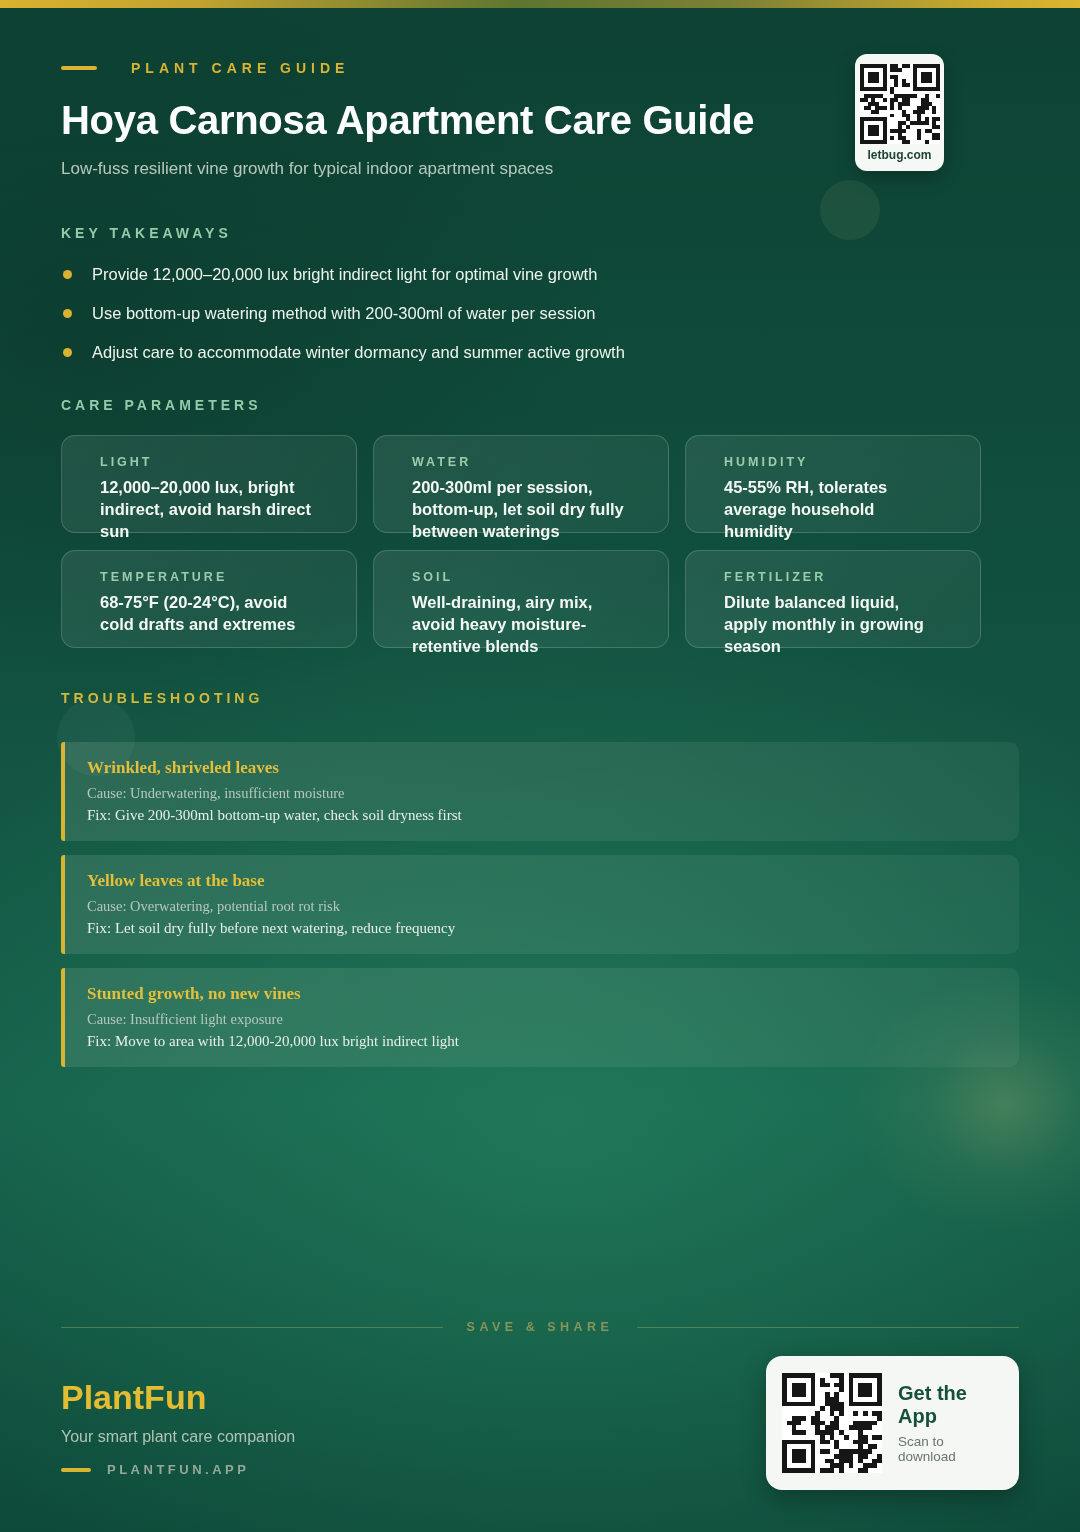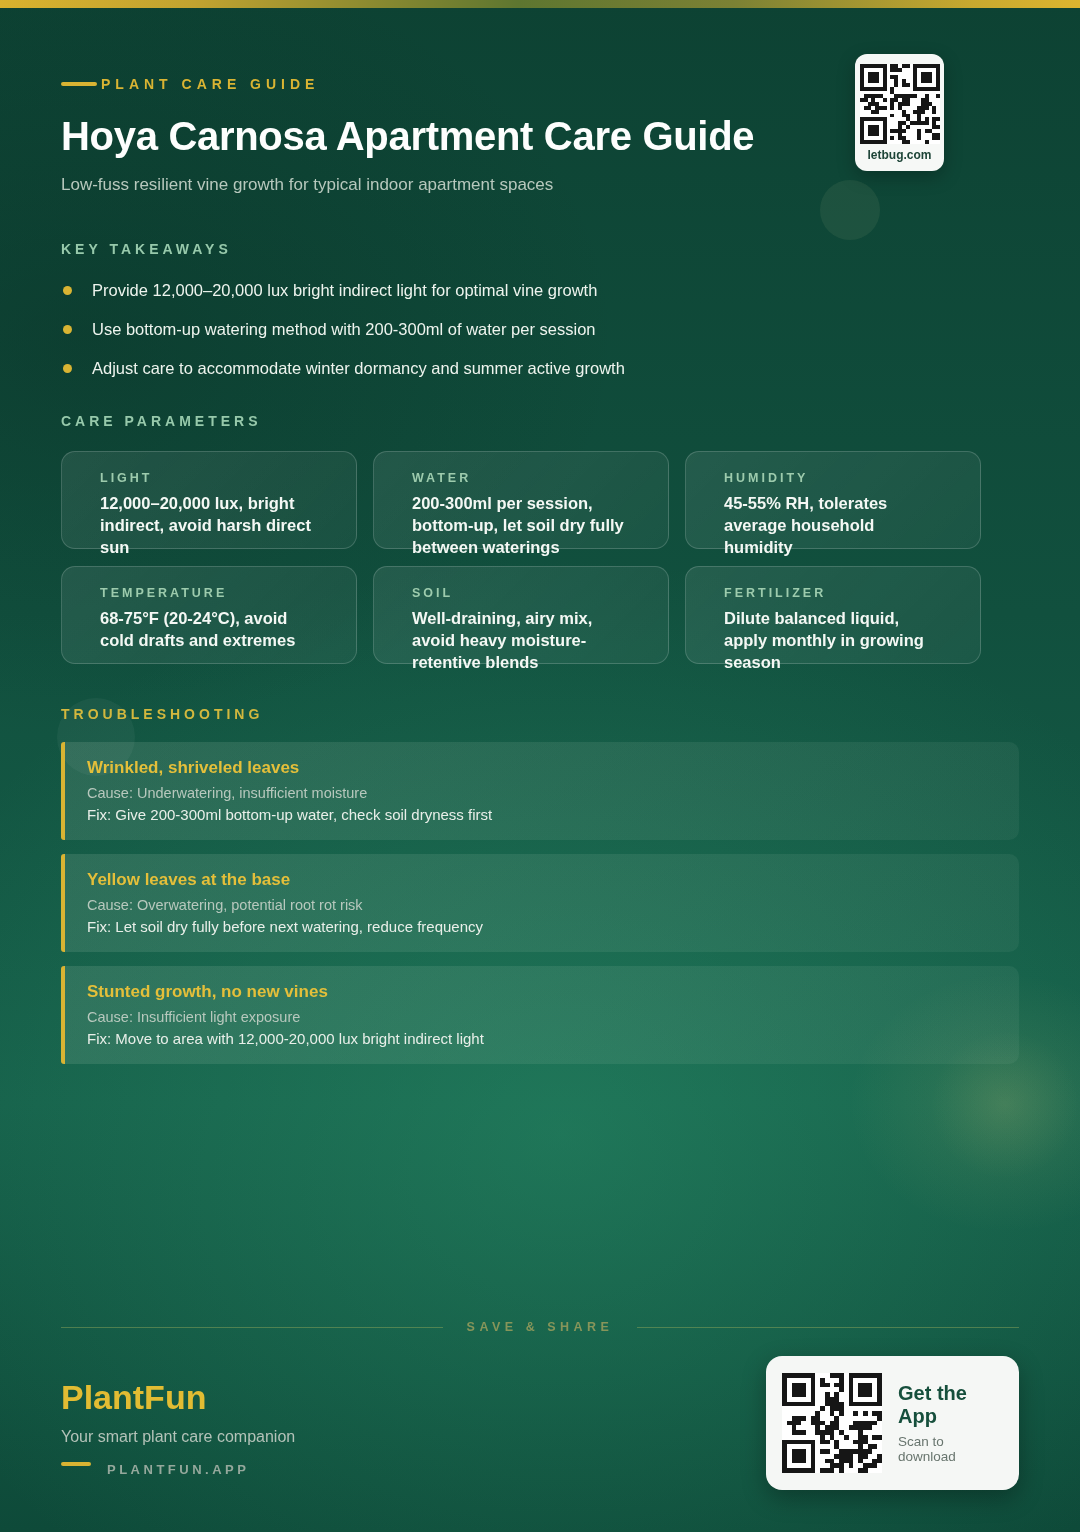--- a/index.html
+++ b/index.html
@@ -25,21 +25,21 @@
     position:absolute;top:0;left:0;width:100%;height:8px;
     background:linear-gradient(90deg,#d9b22e 0%,#c2a330 18%,#5e7630 48%,#7c8134 68%,#c8a92f 90%,#ddb52f 100%);
   }
   .blob{position:absolute;border-radius:50%;}
   .blob-a{left:820px;top:180px;width:60px;height:60px;background:rgba(190,200,140,0.09);}
   .blob-b{left:57px;top:698px;width:78px;height:78px;background:rgba(255,255,255,0.045);}
 
   .content{position:absolute;left:61px;top:0;width:958px;}
 
   
-  .eyebrow{display:flex;align-items:center;gap:4px;margin-top:76px;}
+  .eyebrow{display:flex;align-items:center;gap:34px;margin-top:60px;}
   .gold-dash{width:36px;height:4px;border-radius:2px;background:var(--gold);}
   .eyebrow-text{color:var(--gold);font-size:14px;font-weight:700;letter-spacing:5px;}
   .title{margin-top:22px;font-size:40px;font-weight:800;letter-spacing:-0.3px;color:#fdfefd;}
   .subtitle{margin-top:16px;font-size:17px;color:var(--text-muted);}
 
   .qr-card-top{
     position:absolute;left:855px;top:54px;width:89px;height:117px;
     background:#f6f8f6;border-radius:12px;box-shadow:0 6px 18px rgba(0,0,0,0.25);
     display:flex;flex-direction:column;align-items:center;padding-top:10px;
   }
@@ -63,21 +63,21 @@
   .card{
     height:98px;border-radius:14px;padding:19px 38px;
     background:linear-gradient(135deg,rgba(255,255,255,0.085),rgba(255,255,255,0.045));
     border:1px solid rgba(255,255,255,0.17);
   }
   .card-label{font-size:12.5px;font-weight:700;letter-spacing:3px;color:var(--card-label);}
   .card-text{margin-top:8px;font-size:16.5px;font-weight:600;line-height:1.32;color:#f4f8f4;}
 
   
   .trouble{margin-top:42px;}
-  .trouble-list{margin-top:20px;}
+  .trouble-list{margin-top:36px;font-family:Liberation Serif, serif;}
   .trouble-item{
     position:relative;margin-bottom:14px;padding:16px 22px 17px 22px;
     background:linear-gradient(135deg,rgba(214,231,211,0.13),rgba(214,231,211,0.06));
     border-left:4px solid var(--gold);
     border-radius:3px 10px 10px 3px;
   }
   .trouble-title{font-size:17px;font-weight:700;color:#e4bf3a;}
   .trouble-cause{margin-top:7px;font-size:14.5px;color:var(--text-muted);}
   .trouble-fix{margin-top:5px;font-size:15px;color:#e9efe9;}
 
@@ -85,21 +85,21 @@
   .divider{
     position:absolute;left:61px;top:1320px;width:958px;
     display:flex;align-items:center;gap:24px;
   }
   .divider .line{flex:1;height:1px;background:rgba(150,170,90,0.45);}
   .divider .divider-text{font-size:12.5px;font-weight:700;letter-spacing:4.5px;color:var(--olive);}
 
   .brand-block{position:absolute;left:61px;top:1378px;}
   .brand-name{font-size:34px;font-weight:800;color:#e2bc33;}
   .brand-tagline{margin-top:11px;font-size:16px;color:#b3c2b8;}
-  .brand-site-row{margin-top:16px;display:flex;align-items:flex-start;gap:16px;}
+  .brand-site-row{margin-top:16px;display:flex;align-items:center;gap:16px;}
   .brand-site-row .gold-dash{width:30px;}
   .brand-site{font-size:13px;font-weight:700;letter-spacing:3.5px;color:var(--text-dim);}
 
   .app-card{
     position:absolute;left:766px;top:1356px;width:253px;height:134px;
     background:#f5f7f5;border-radius:16px;box-shadow:0 8px 24px rgba(0,0,0,0.3);
     display:flex;align-items:center;padding:16px;gap:16px;
   }
   .app-card .qr{flex:0 0 100px;width:100px;height:100px;}
   .app-title{font-size:20px;font-weight:700;color:#164f3c;}

